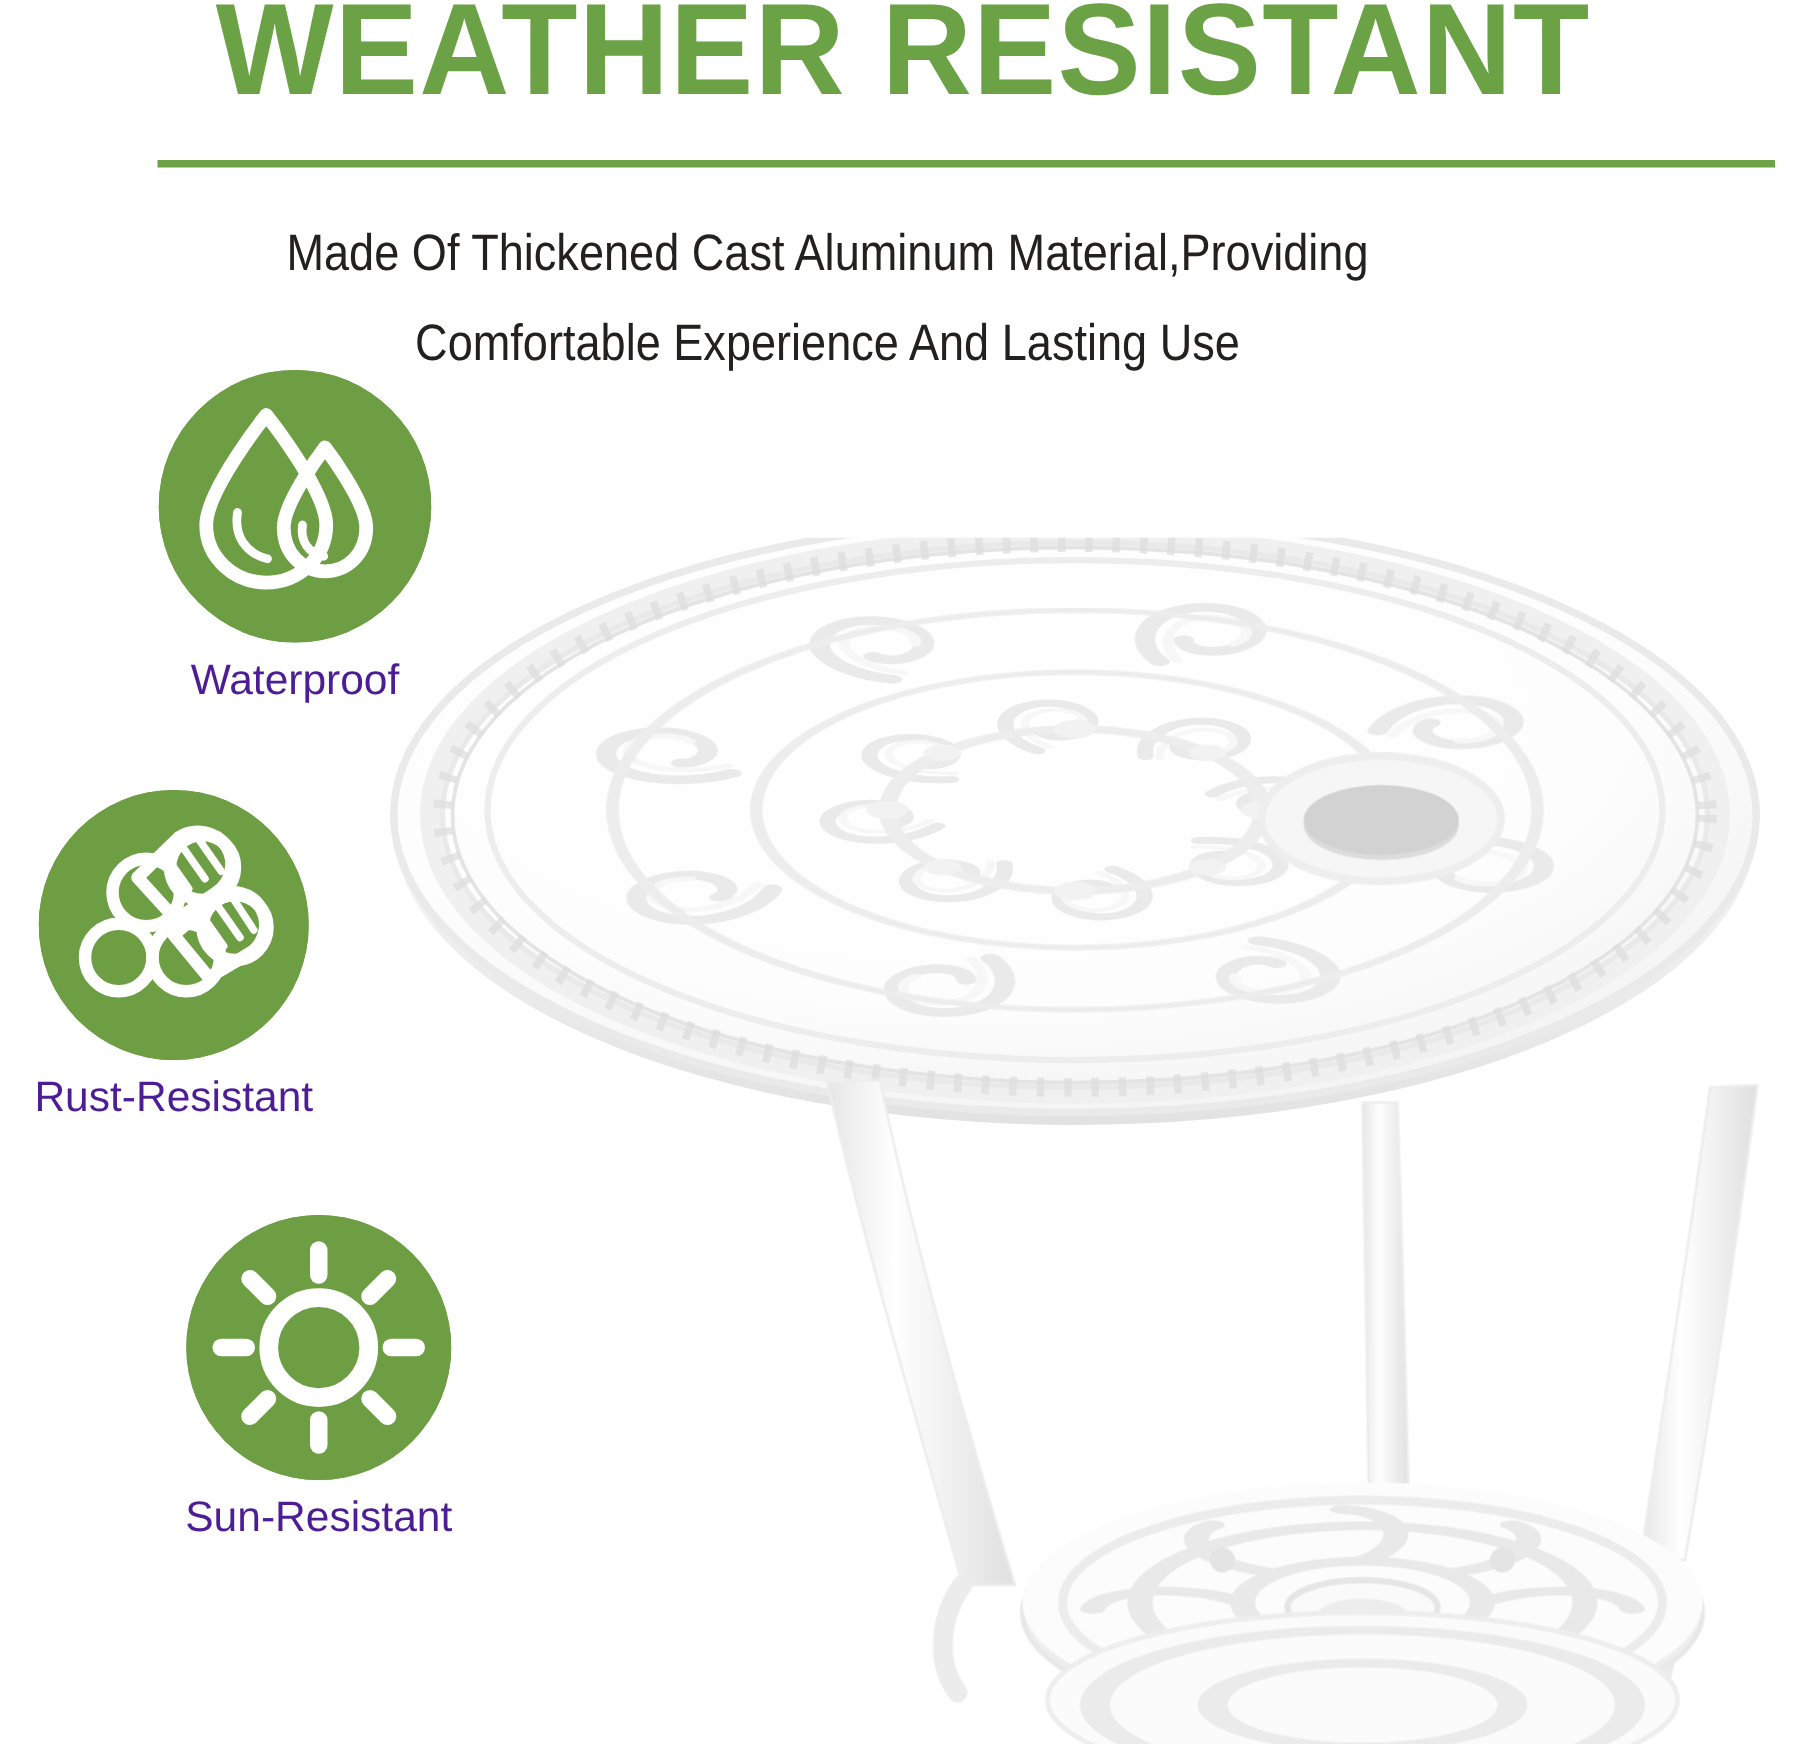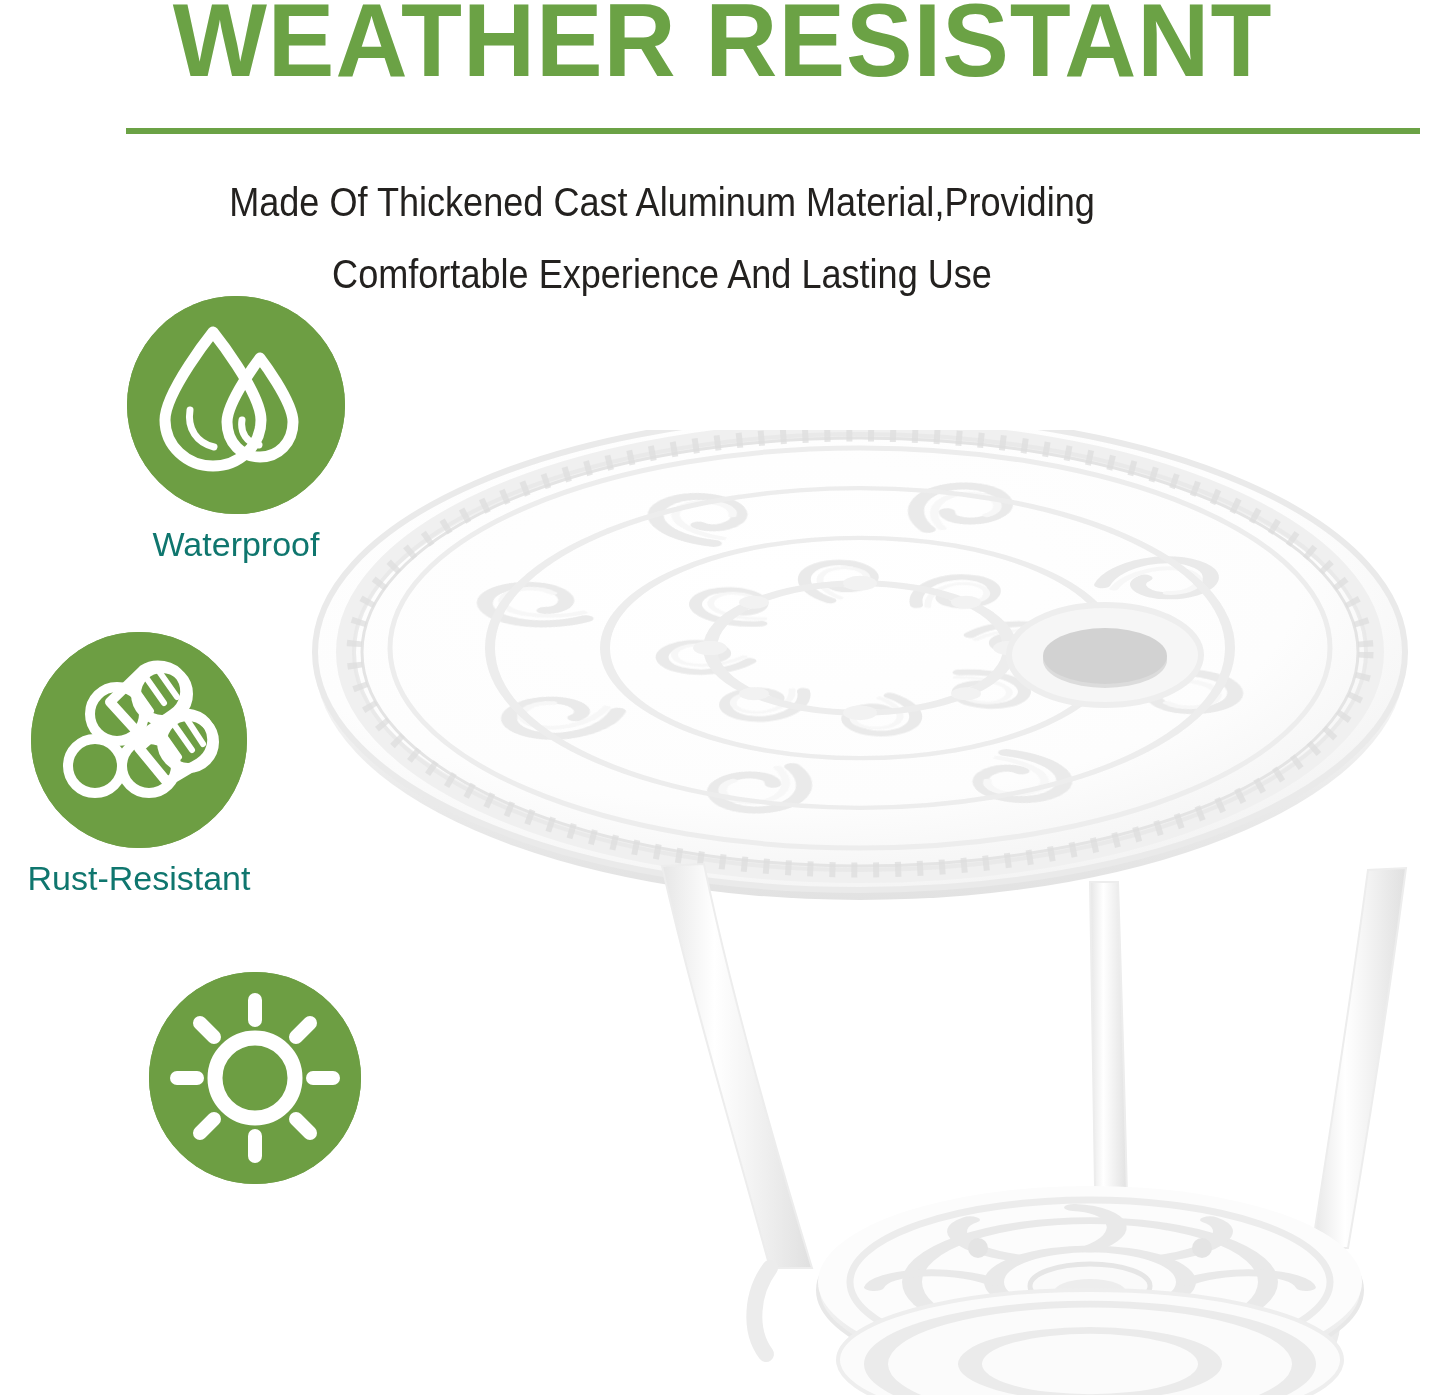--- a/index.html
+++ b/index.html
@@ -69,21 +69,21 @@
     border-radius: 50%;
     background: #6d9e43;
     margin: 0 auto;
   }
   .badge svg { display: block; width: 100%; height: 100%; }
   .feature-label {
     margin-top: 8px;
     font-family: "Liberation Sans", sans-serif;
     font-size: 34px;
     line-height: 44px;
-    color: #0f766e;
+    color: #4c1d95;
     white-space: nowrap;
   }
 
   #feat-waterproof      { left: 76px;  top: 296px; width: 320px; }
   #feat-waterproof .badge  { width: 218px; height: 218px; }
   #feat-rust            { left: -8px;  top: 632px; width: 294px; }
   #feat-rust .badge        { width: 216px; height: 216px; }
   #feat-sun             { left: 98px;  top: 972px; width: 314px; }
   #feat-sun .badge         { width: 212px; height: 212px; }
   #feat-clean           { left: 392px; top: 1092px; width: 276px; }
@@ -345,16 +345,17 @@
           <line x1="106" y1="164" x2="106" y2="184"></line>
           <line x1="28" y1="106" x2="48" y2="106"></line>
           <line x1="164" y1="106" x2="184" y2="106"></line>
           <line x1="51" y1="51" x2="65" y2="65"></line>
           <line x1="147" y1="147" x2="161" y2="161"></line>
           <line x1="51" y1="161" x2="65" y2="147"></line>
           <line x1="147" y1="65" x2="161" y2="51"></line>
         </g>
       </svg>
     </div>
+    <div class="feature-label">Sun-Resistant</div>
   </div>
 
 
 </div>
 
 </body></html>

